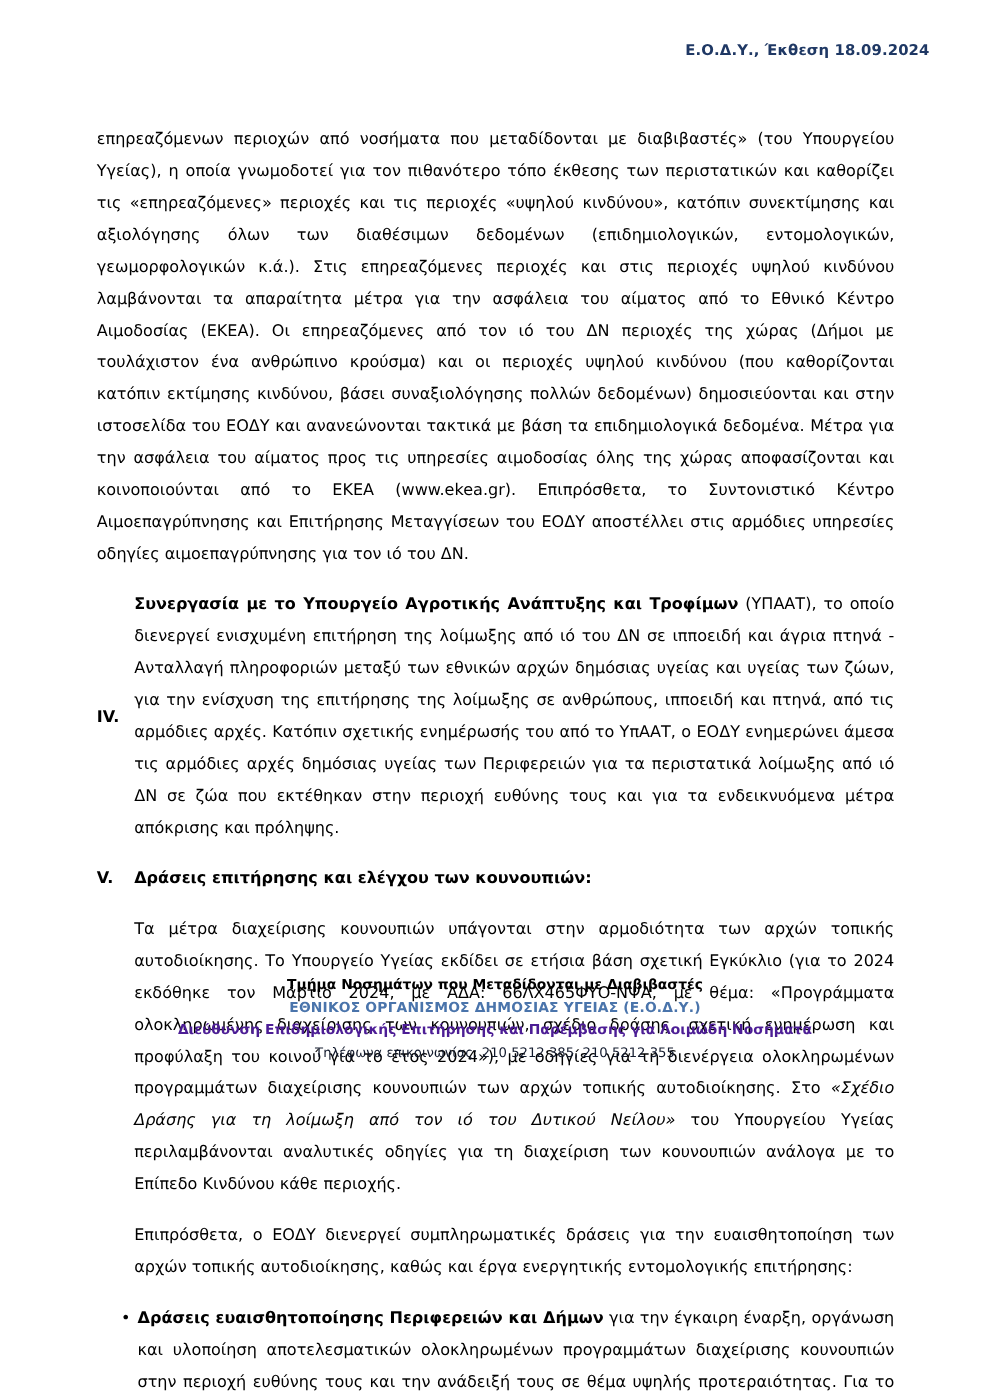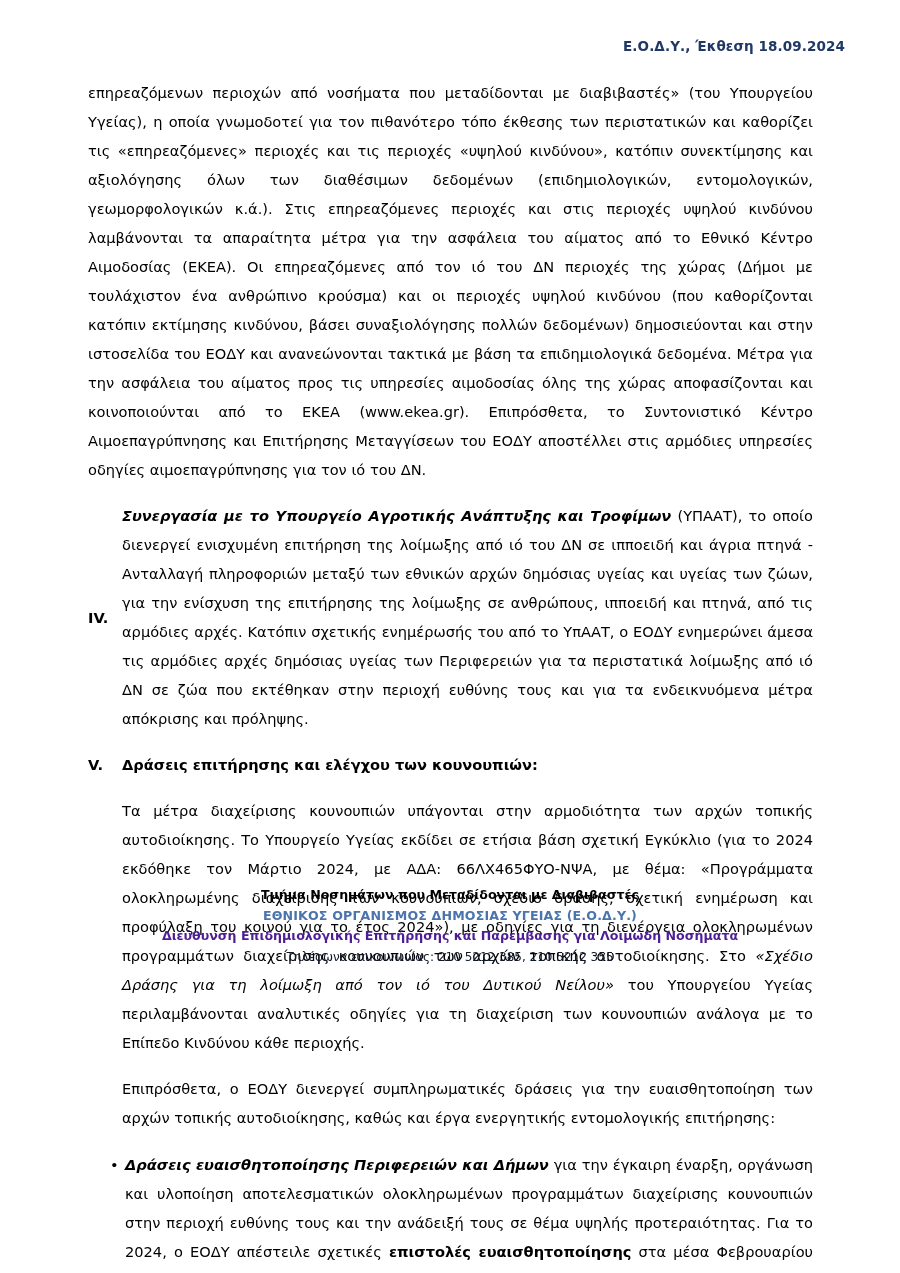--- a/index.html
+++ b/index.html
@@ -46,20 +46,21 @@
     margin: 0;
     font-size: 14.6px;
     line-height: 29.0px;
     text-align: justify;
     text-justify: inter-word;
     hyphens: none;
   }
 
   .para {
     margin-bottom: 0px;
+    margin-top: 34px;
   }
 
   
   .rn-item {
     display: flex;
     margin-top: 17px;
     align-items: center;
   }
   .rn-marker {
     flex: 0 0 34px;
@@ -88,21 +89,21 @@
     flex: 1 1 auto;
   }
 
   .indent-para {
     margin-left: 34px;
     margin-top: 17px;
   }
 
   b, .b { font-weight: bold; margin-top: 44px; }
   i, .i { font-style: italic; }
-  .bi { font-weight: bold; font-style: italic; }
+  .bi { font-weight: bold; }
 
   
   .doc-footer {
     position: absolute;
     left: 0;
     right: 0;
     bottom: 12px;
     text-align: center;
   }
   .footer-line {

